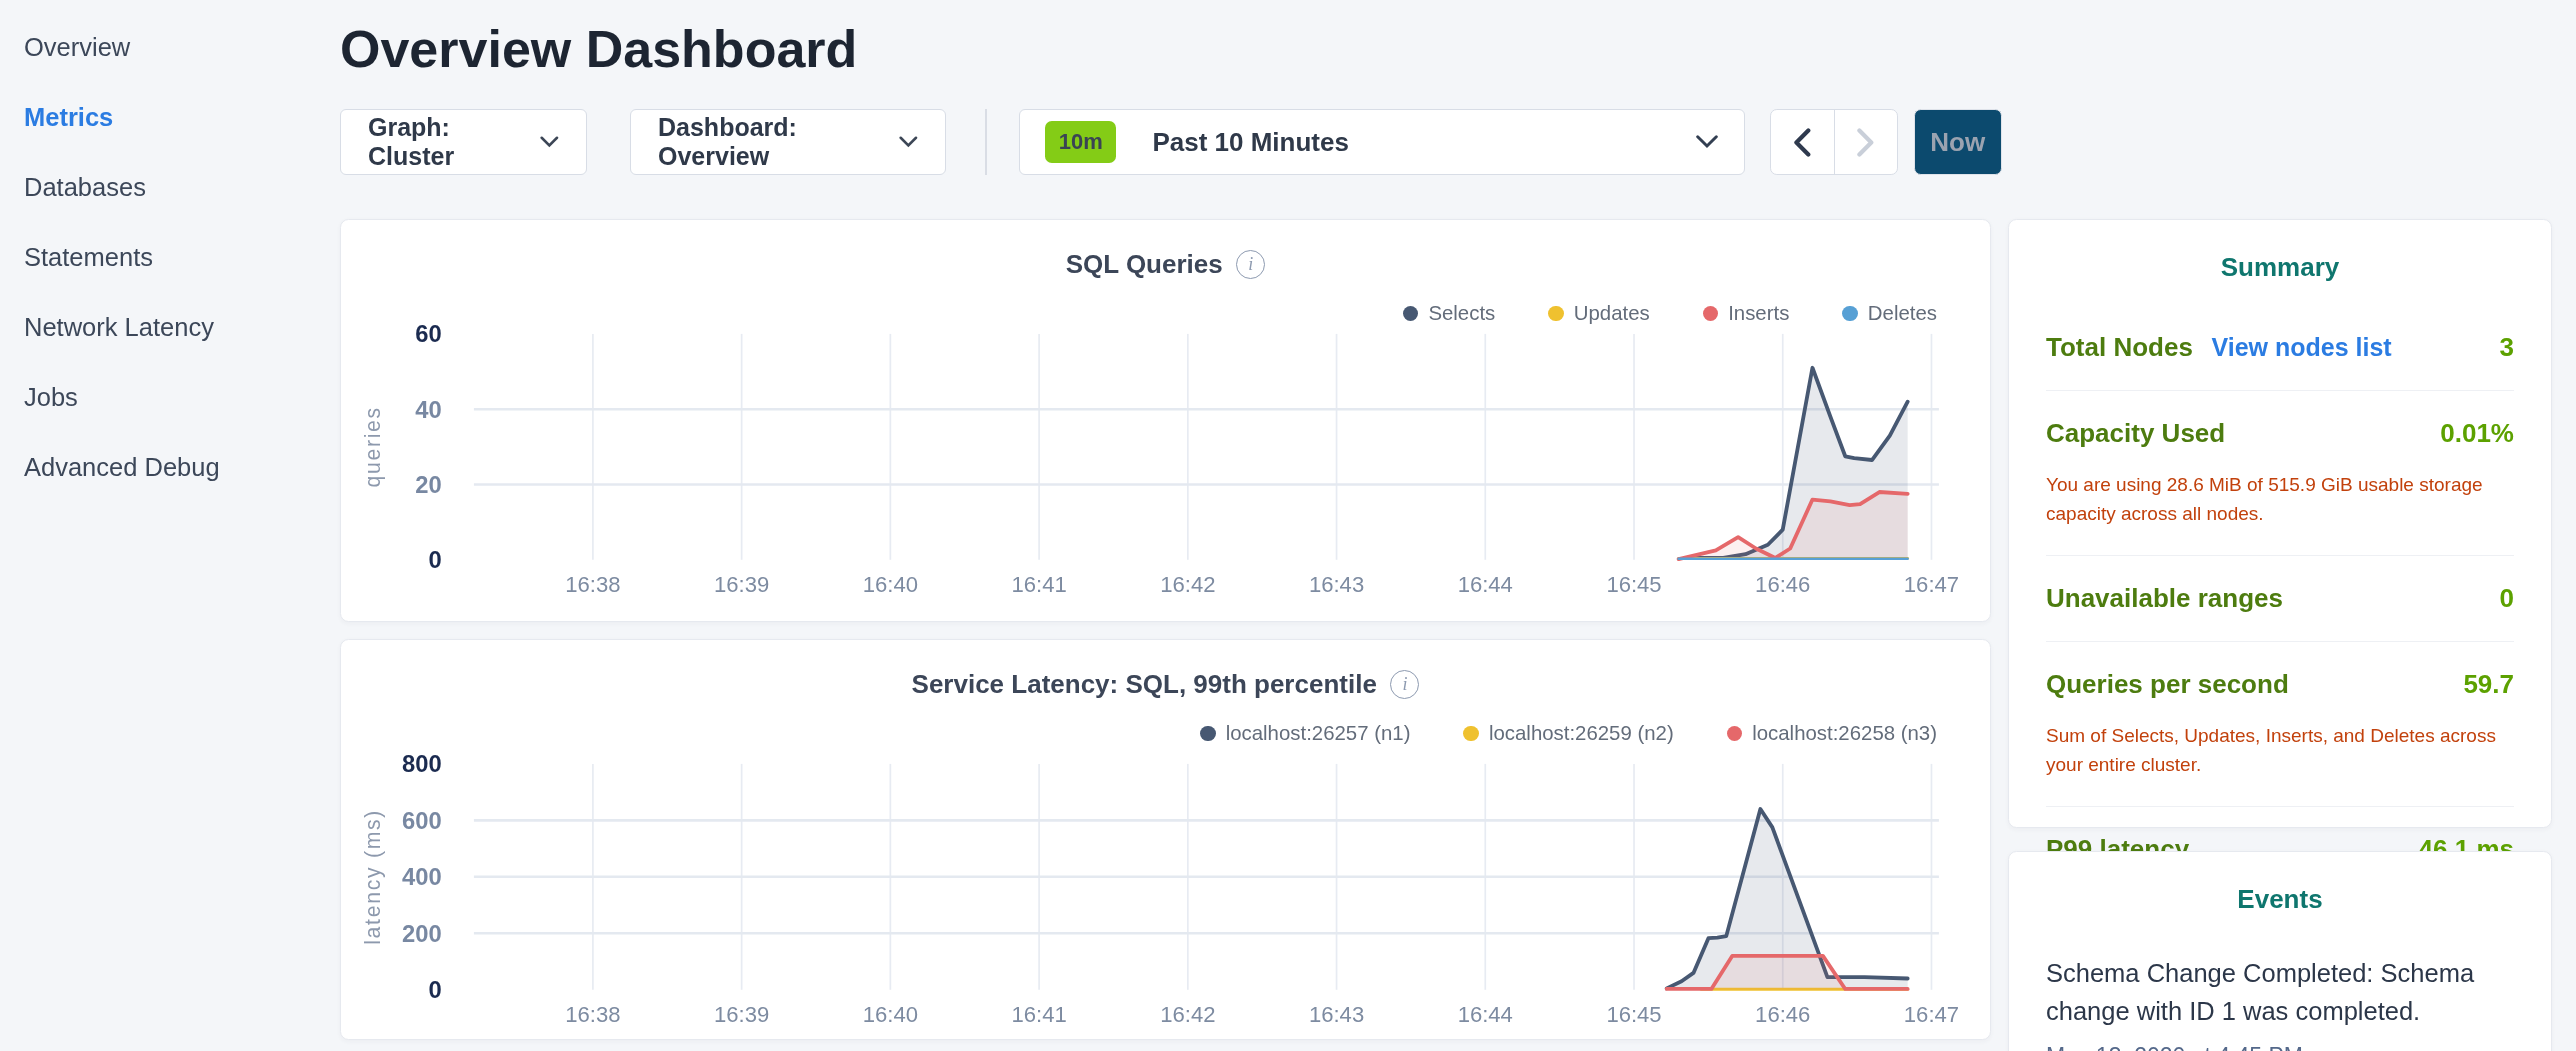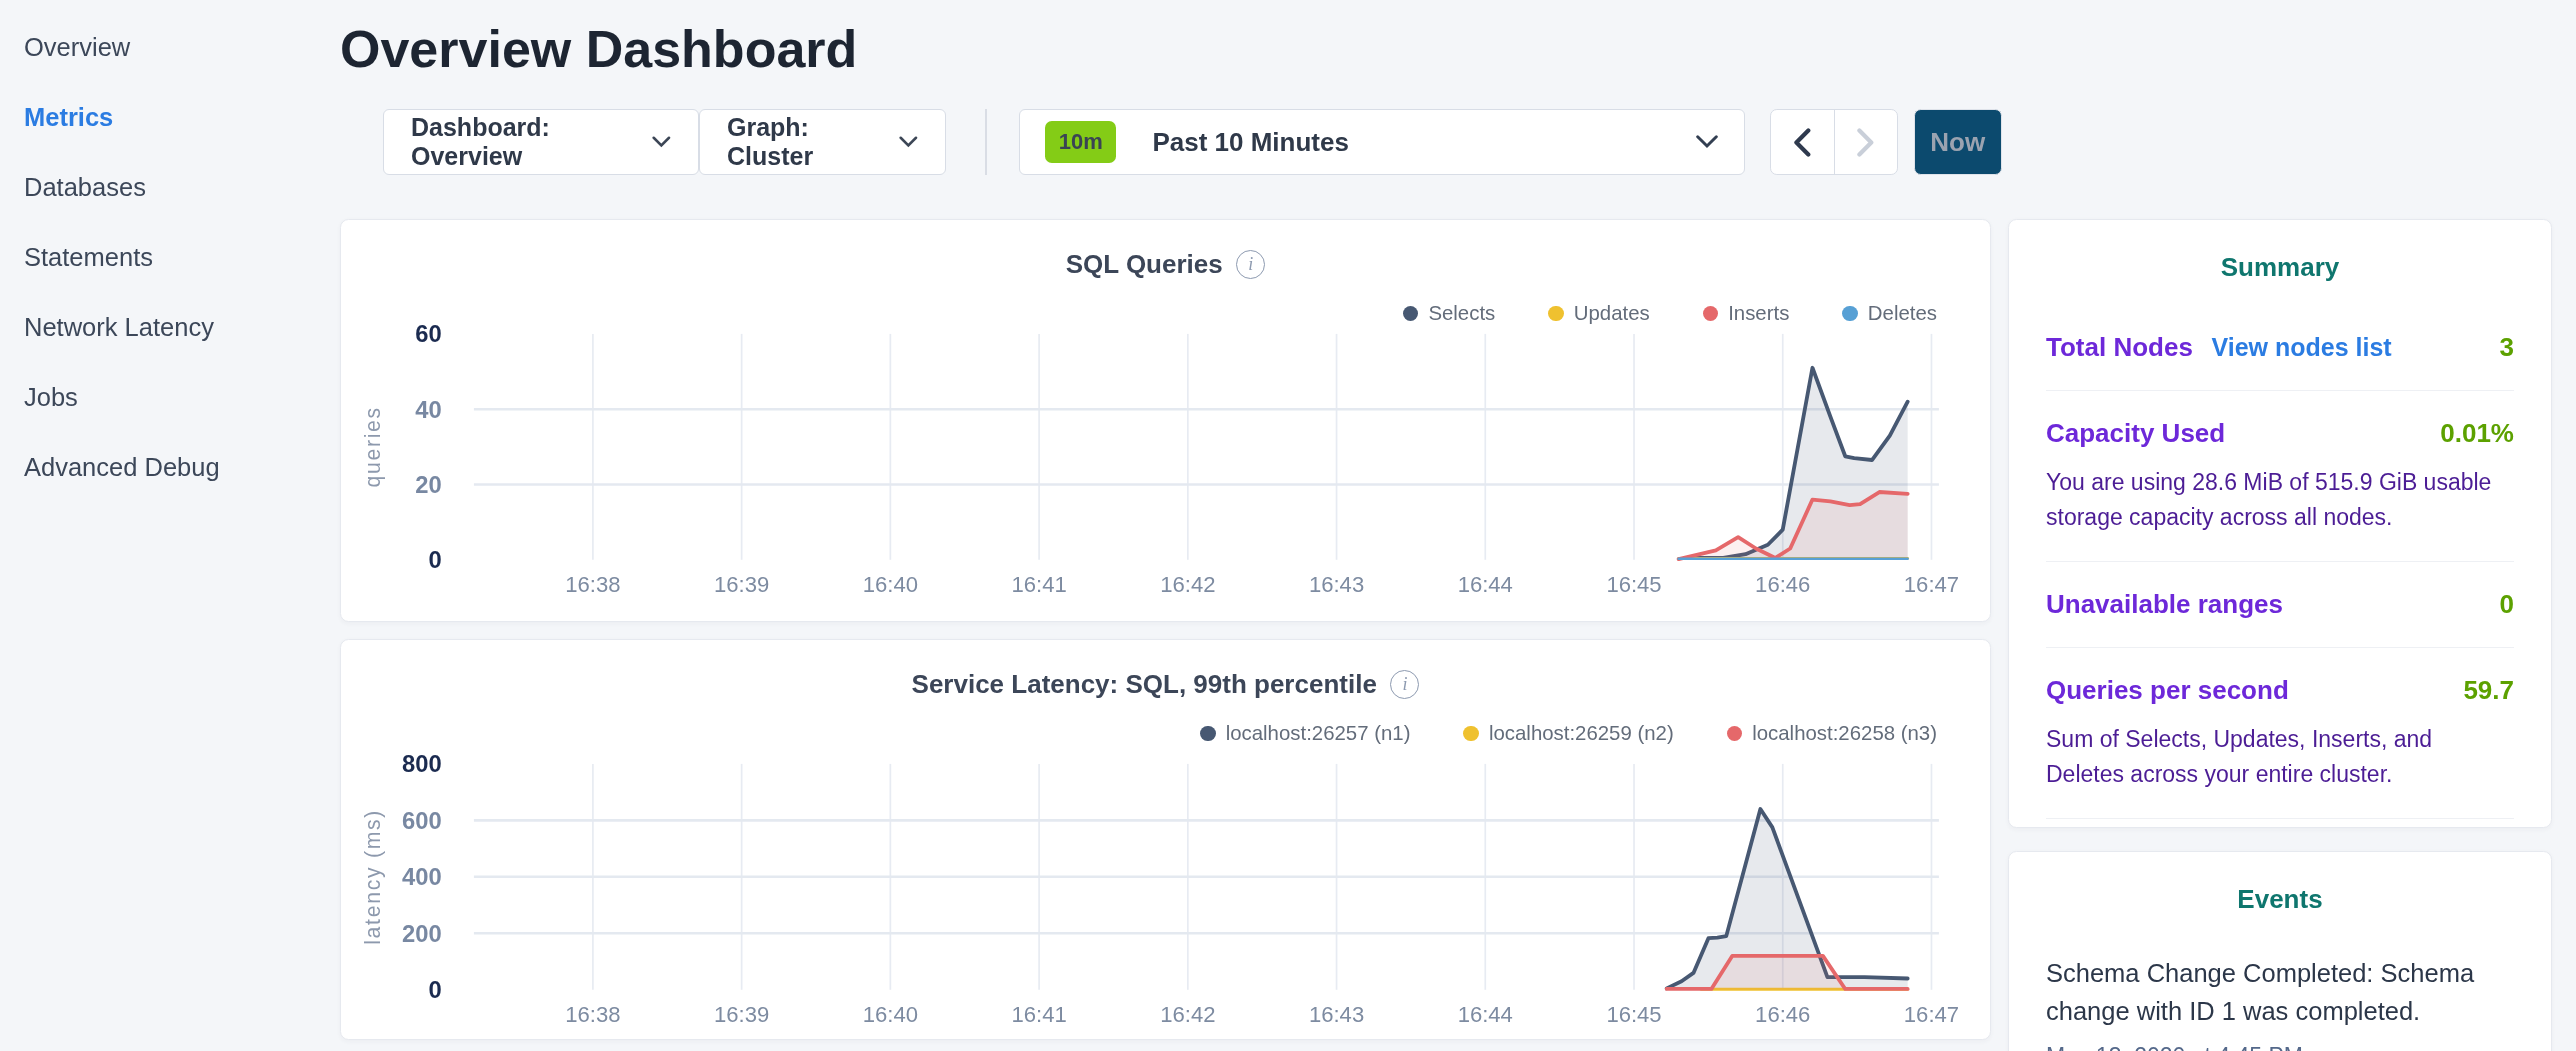--- a/index.html
+++ b/index.html
@@ -84,24 +84,24 @@
   svg text { font-family:"Liberation Sans", sans-serif; }
 
   
   #summary-card { left:2008px; top:219px; width:544px; height:609px; }
   #events-card  { left:2008px; top:851px; width:544px; height:255px; }
   .panel-title { text-align:center; font-size:26px; font-weight:bold; color:#0f766e; margin-top:32px; }
   .sum-body { padding:0 37px; margin-top:22px; }
   .sum-block { padding:27px 0; border-bottom:1.7px solid #eef0f4; }
   .sum-block:last-child { border-bottom:none; }
   .sum-line { display:flex; align-items:baseline; }
-  .sum-label { font-size:26px; font-weight:bold; color:#6d28d9; }
+  .sum-label { font-size:26px; font-weight:bold; color:#4d7c0f; }
   .sum-link { font-size:25px; font-weight:bold; color:#2b7ce2; margin-left:18.7px; cursor:pointer; }
   .sum-value { margin-left:auto; font-size:26px; font-weight:bold; color:#5ca100; }
-  .sum-desc { margin-top:16px; font-size:23px; color:#4c1d95; line-height:1.5; }
+  .sum-desc { margin-top:22px; font-size:19px; color:#c2410c; line-height:1.5; }
   .event-item { padding:0 37px; margin-top:39px; }
   .event-text { font-size:25.5px; color:#2c3749; line-height:1.5; }
   .event-time { margin-top:12px; font-size:23px; color:#54688a; }
 </style>
 </head>
 <body>
 
 <ul class="sidebar">
   <li class="side-item">Overview</li>
   <li class="side-item active">Metrics</li>
@@ -109,31 +109,31 @@
   <li class="side-item">Statements</li>
   <li class="side-item">Network Latency</li>
   <li class="side-item">Jobs</li>
   <li class="side-item">Advanced Debug</li>
 </ul>
 
 <div class="main">
   <h1 class="page-title">Overview Dashboard</h1>
 
   <div class="controls">
-    <div class="dropdown" id="dash-dd">
-      <span class="dd-label">Dashboard: Overview</span>
+    <div class="dropdown" id="graph-dd">
+      <span class="dd-label">Graph: Cluster</span>
       <span class="dd-chevron">
         <svg width="18.7" height="12" viewBox="0 0 22 14">
             <path d="M2 2 L11 11 L20 2" fill="none" stroke="#3c4656" stroke-width="3" stroke-linecap="round"></path>
           </svg>
       </span>
     </div>
 
-    <div class="dropdown" id="graph-dd">
-      <span class="dd-label">Graph: Cluster</span>
+    <div class="dropdown" id="dash-dd">
+      <span class="dd-label">Dashboard: Overview</span>
       <span class="dd-chevron">
         <svg width="18.7" height="12" viewBox="0 0 22 14">
             <path d="M2 2 L11 11 L20 2" fill="none" stroke="#3c4656" stroke-width="3" stroke-linecap="round"></path>
           </svg>
       </span>
     </div>
 
     <div class="vdivider"></div>
 
     <div class="time-select">

